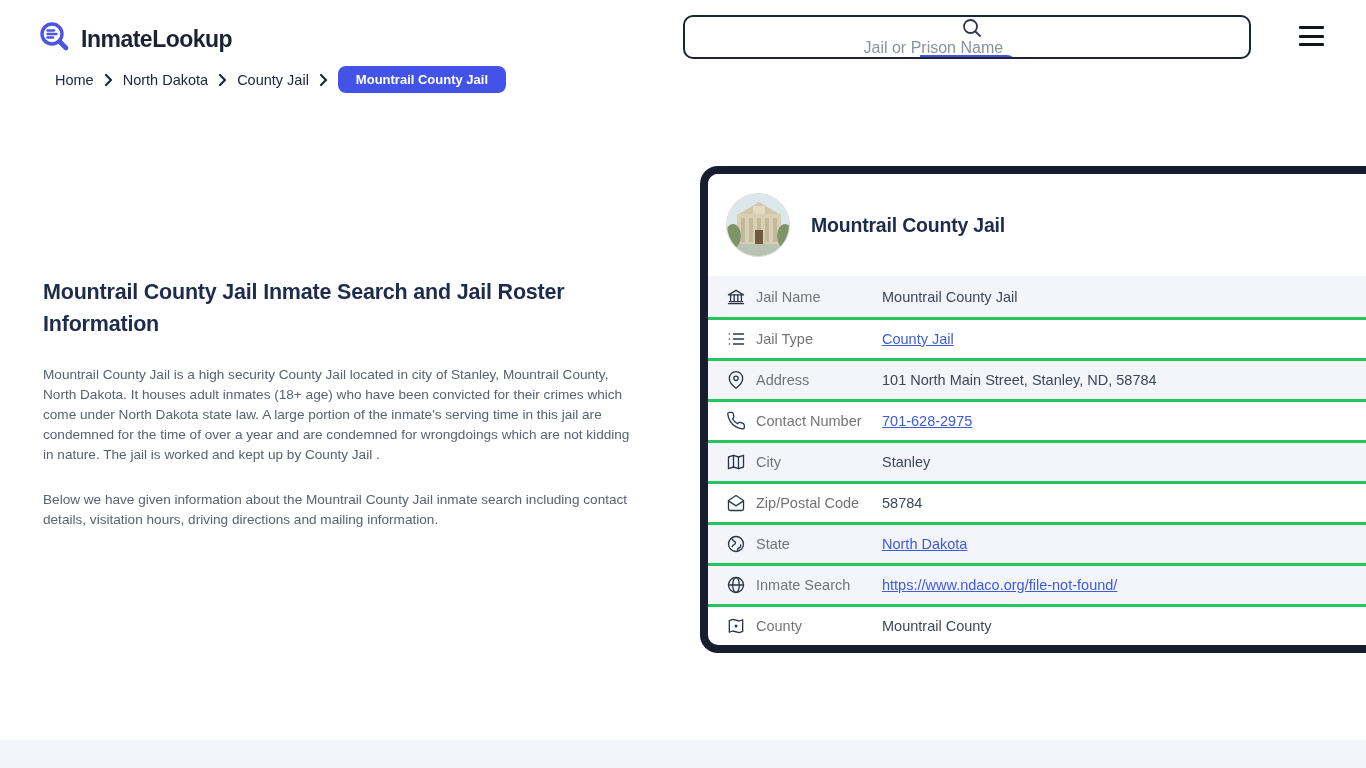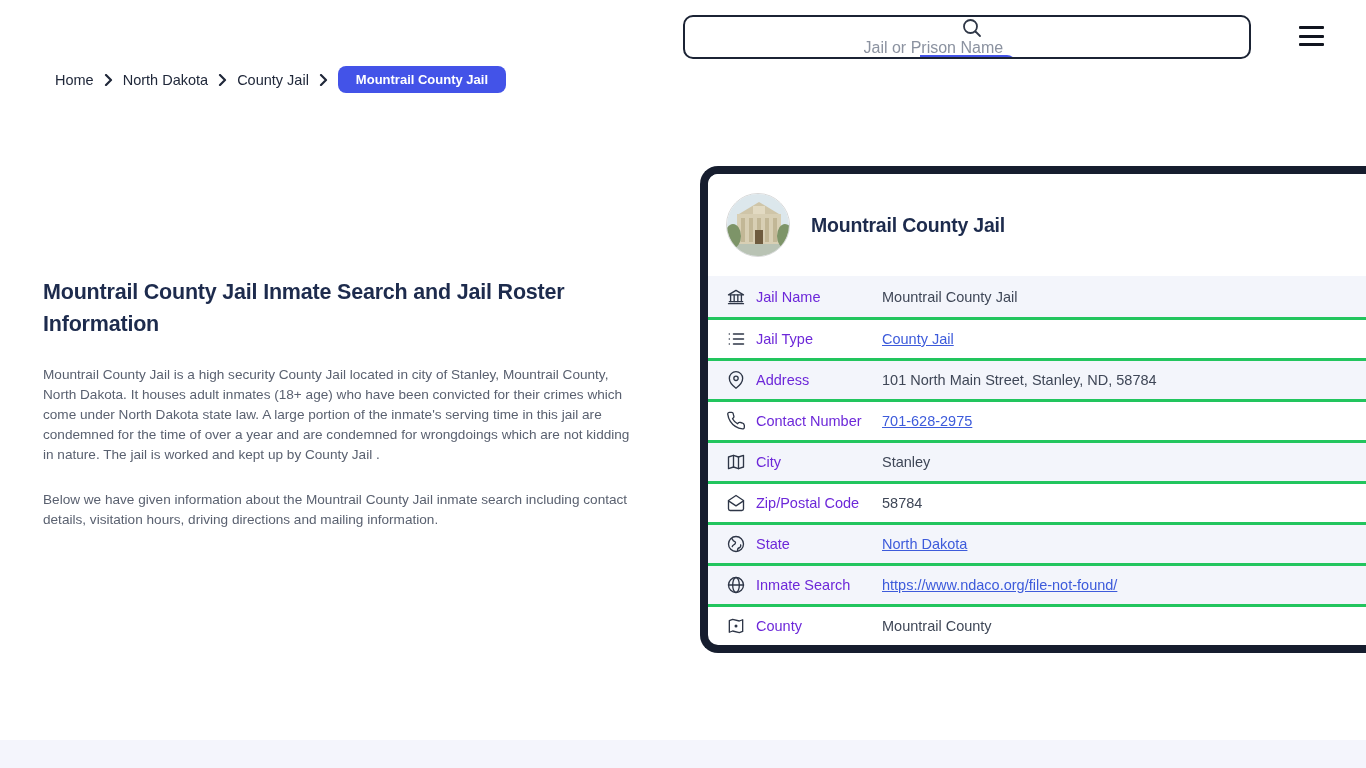--- a/index.html
+++ b/index.html
@@ -48,36 +48,48 @@
   .avatar { width:64px; height:64px; border-radius:50%; overflow:hidden; flex:0 0 64px;
             border:1px solid #d8d8d8; }
   .avatar svg { display:block; }
   .card-title { font-size:19.5px; font-weight:bold; color:#1d2b4d; letter-spacing:-0.2px; }
 
   .info-table { }
   .info-row { display:grid; grid-template-columns:30px 126px 1fr; align-items:center;
               height:41px; padding-left:18px; border-top:3px solid #22c55e; }
   .info-row.alt { background:#f3f5fb; }
   .row-icon { display:flex; align-items:center; color:#2e3647; }
-  .row-label { font-size:14.5px; color:#6d28d9; }
+  .row-label { font-size:14.5px; color:#737373; }
   .row-value { font-size:14.5px; color:#3f4757; }
   a.row-value, .row-value a { color:#3d5bdb; text-decoration:underline; cursor:pointer; }
 
   
   .footer-strip { position:absolute; left:0; bottom:0; width:100%; height:28px; background:#f4f5fc; }
 
   svg { flex-shrink:0; }
 </style>
 </head>
 <body>
 
 <div class="page">
 
   <div class="header">
 
+    <div class="logo">
+      <span>
+        <svg width="34" height="34" viewBox="0 0 34 34">
+          <circle cx="14" cy="14" r="10" fill="none" stroke="#4a55e8" stroke-width="3.4"></circle>
+          <line x1="9.5" y1="10.5" x2="16" y2="10.5" stroke="#4a55e8" stroke-width="2.4" stroke-linecap="round"></line>
+          <line x1="9.5" y1="14" x2="18.5" y2="14" stroke="#4a55e8" stroke-width="2.4" stroke-linecap="round"></line>
+          <line x1="9.5" y1="17.5" x2="15" y2="17.5" stroke="#4a55e8" stroke-width="2.4" stroke-linecap="round"></line>
+          <line x1="21.5" y1="21.5" x2="28" y2="28" stroke="#4a55e8" stroke-width="4.6" stroke-linecap="round"></line>
+        </svg>
+      </span>
+      <span class="logo-text">InmateLookup</span>
+    </div>
 
     <div class="searchbar">
       <span class="s-icon">
         <svg width="22" height="22" viewBox="0 0 22 22">
           <circle cx="9.5" cy="9.5" r="6.5" fill="none" stroke="#2f3747" stroke-width="1.8"></circle>
           <line x1="14.5" y1="14.5" x2="19" y2="19" stroke="#2f3747" stroke-width="1.8" stroke-linecap="round"></line>
         </svg>
       </span>
       <input type="text" value="" placeholder="Jail or Prison Name" style="">
       <button class="search-btn">Search</button>

